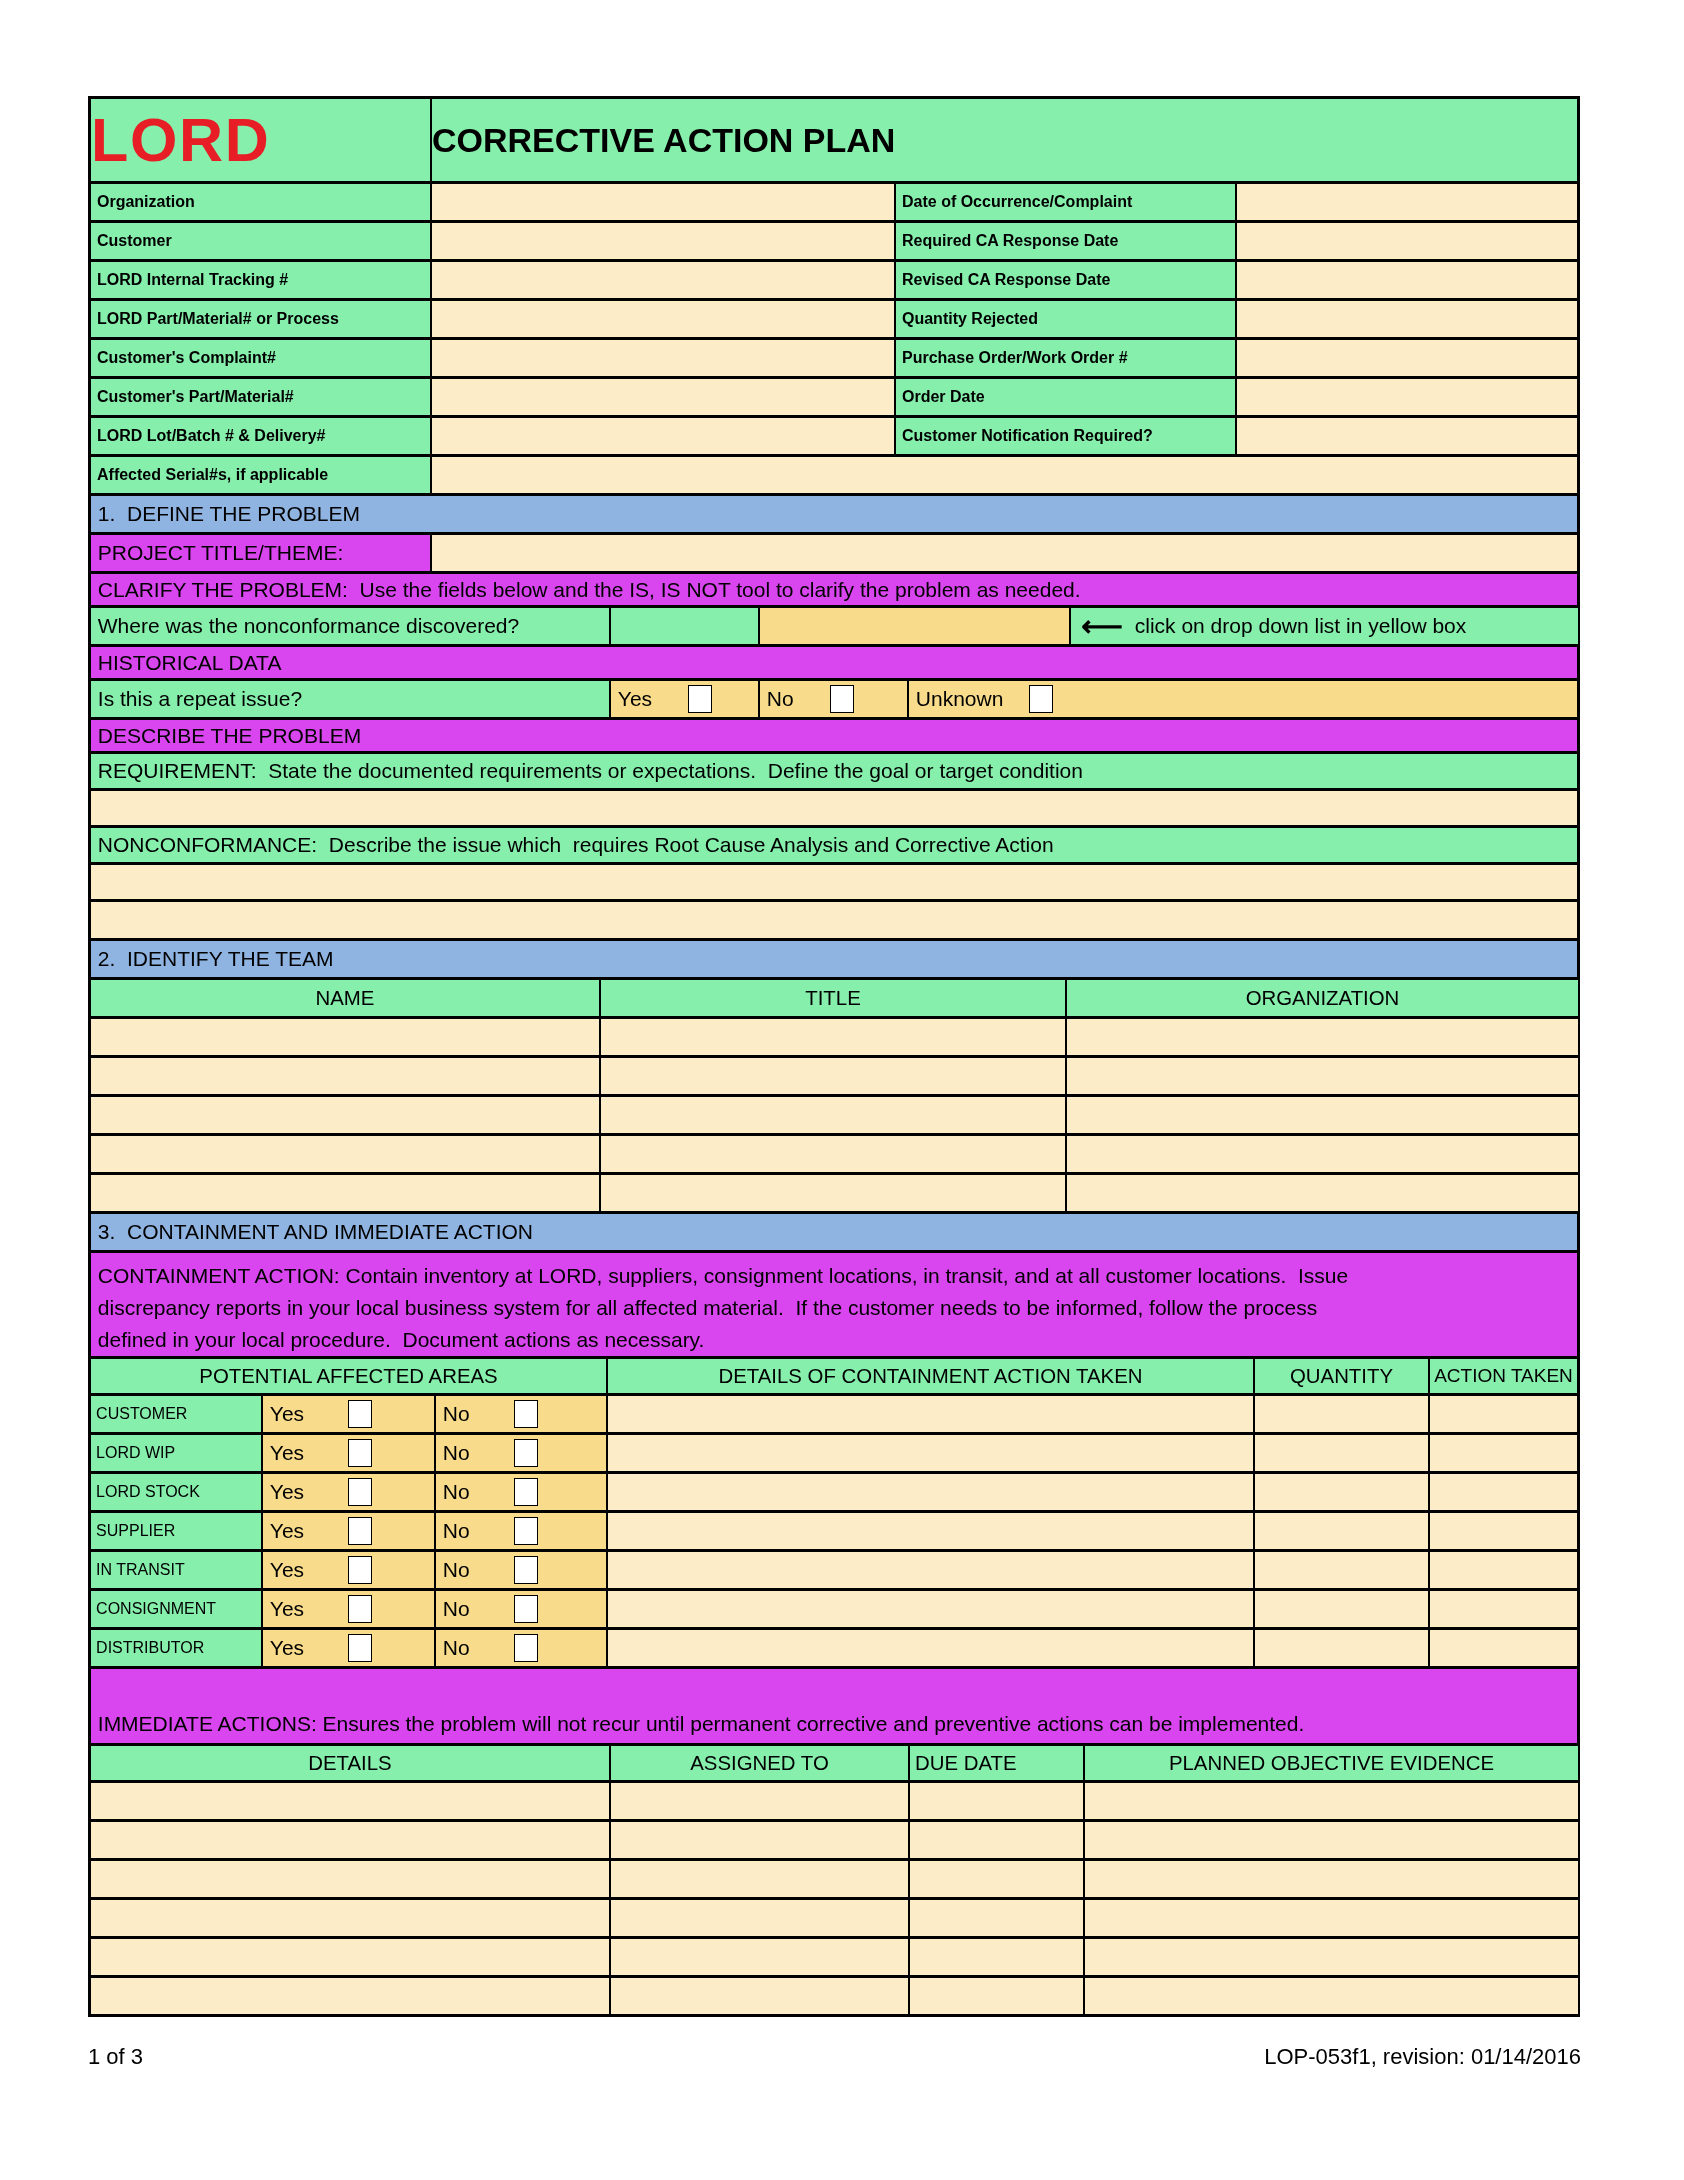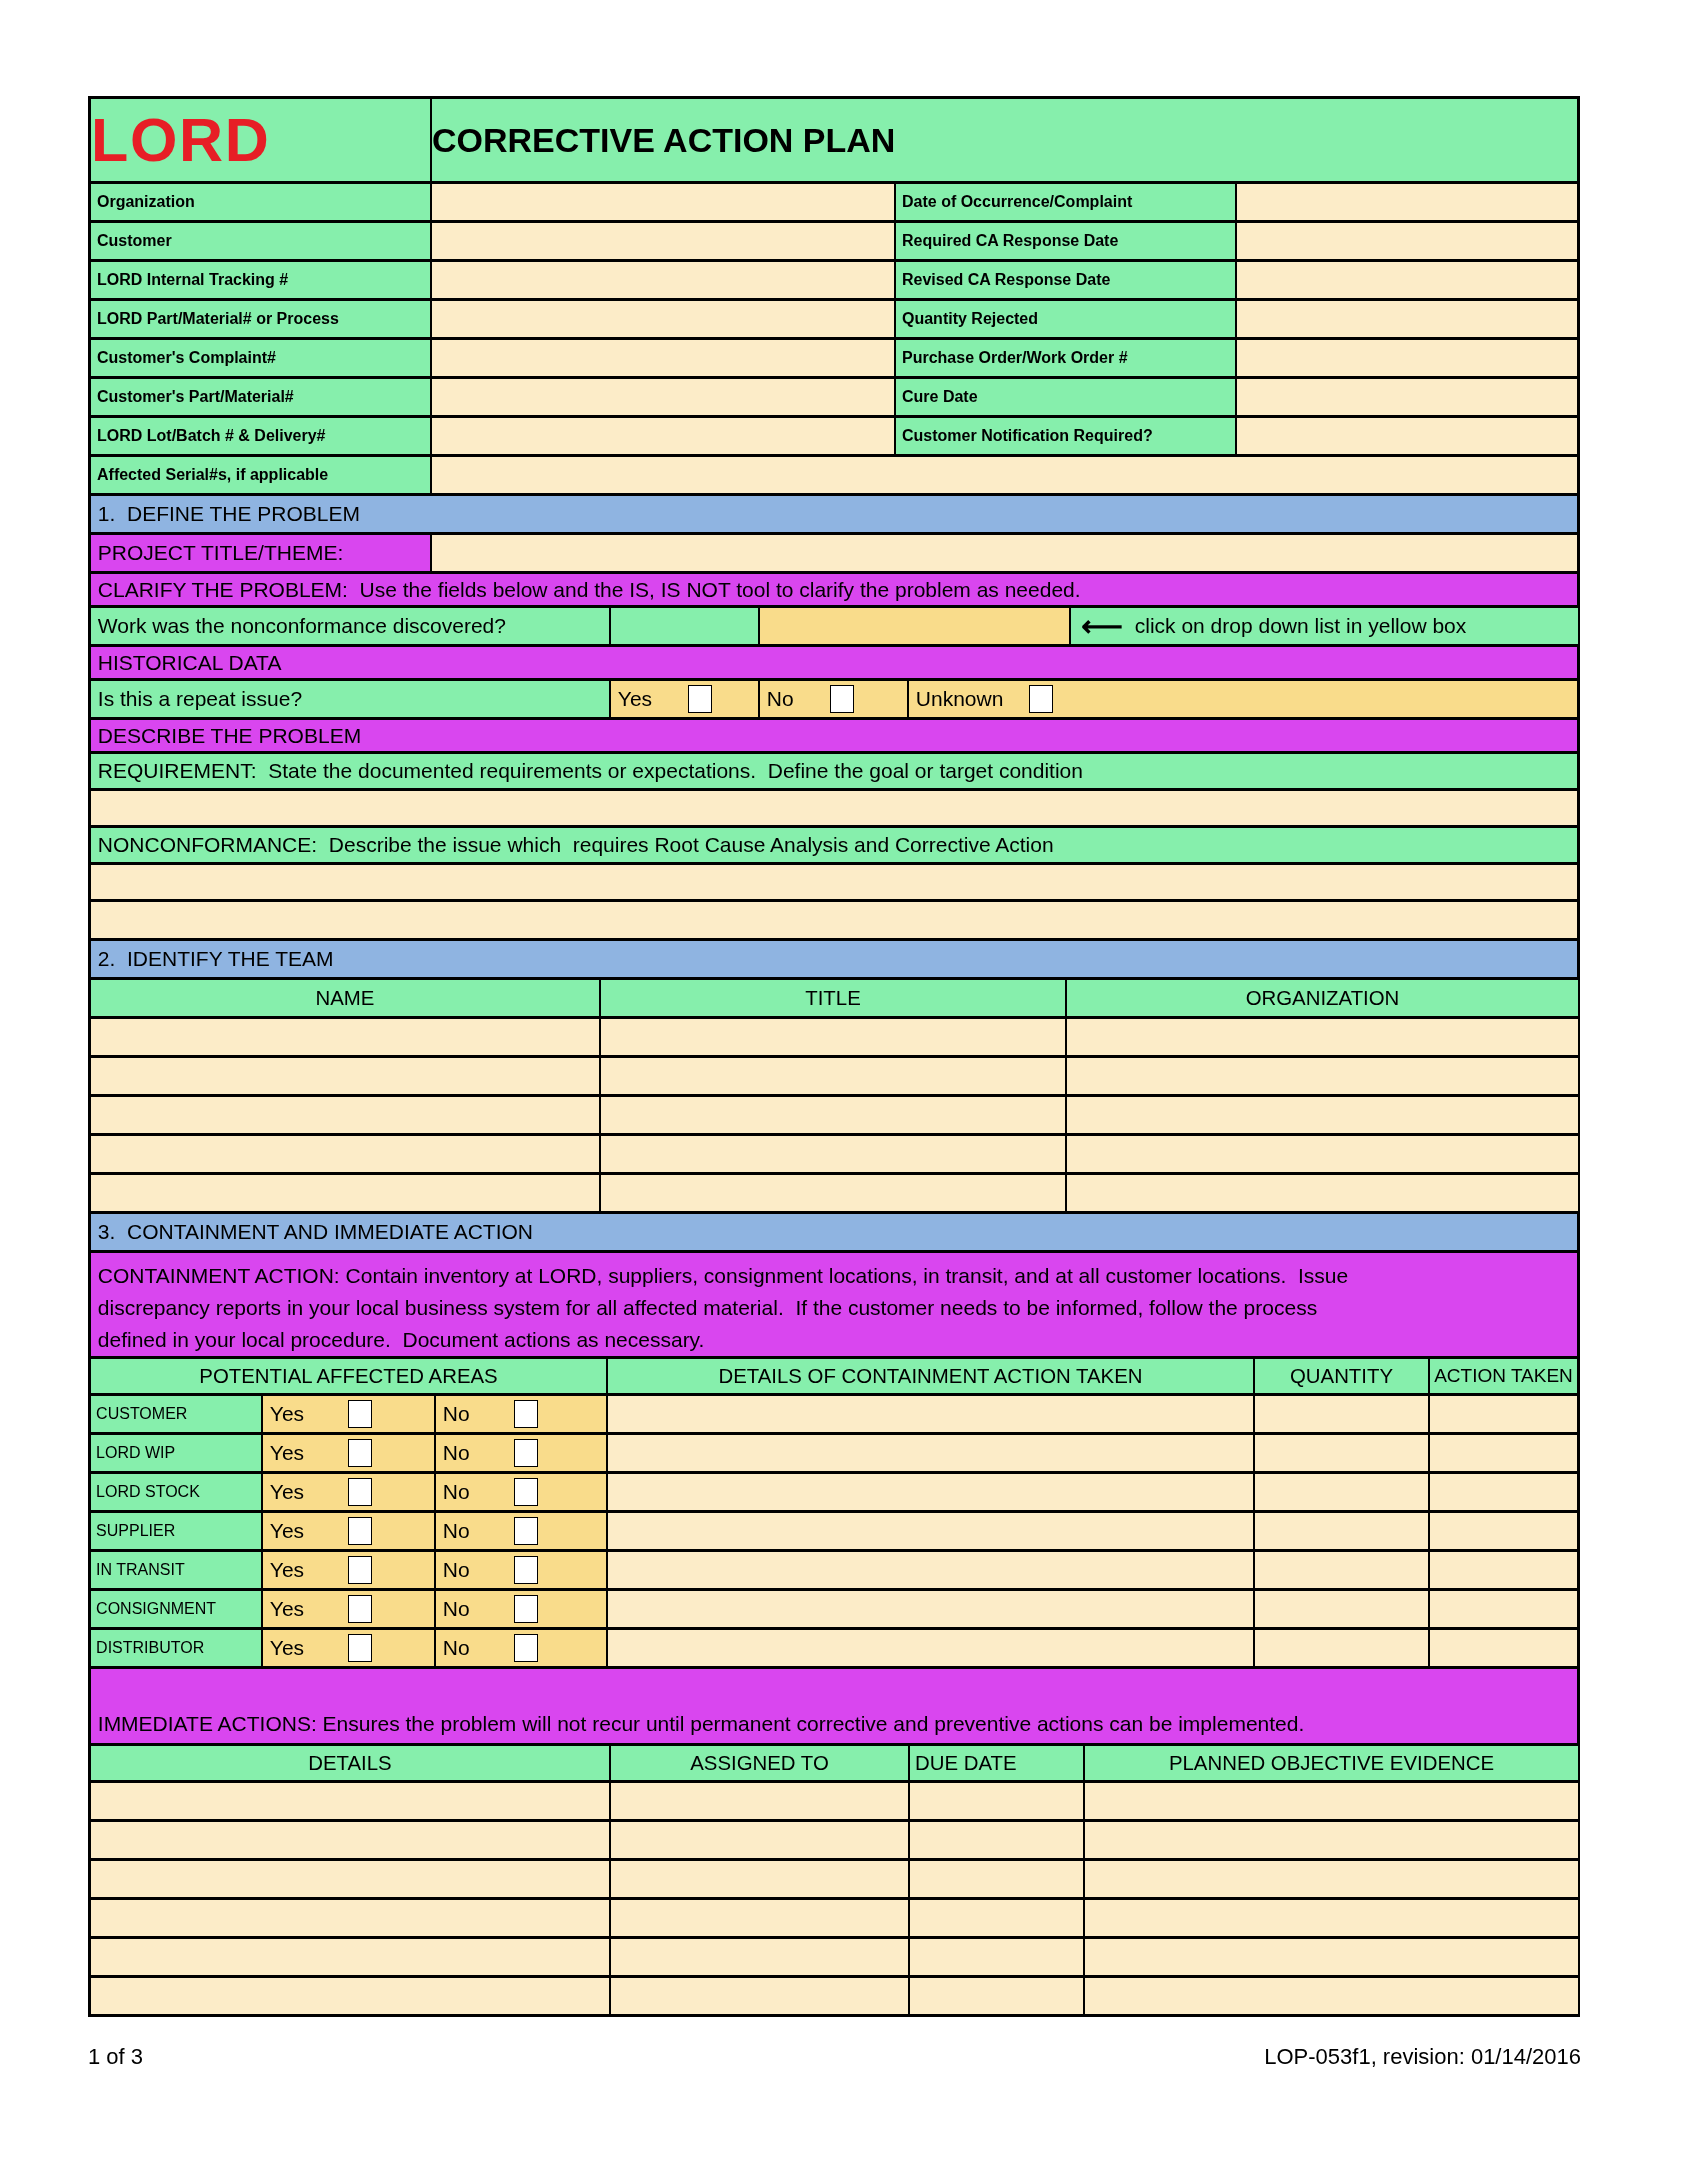--- a/index.html
+++ b/index.html
@@ -87,21 +87,21 @@
     </div>
     <div class="row h46">
       <div class="cell w398 white lbl">Customer's Complaint#</div>
       <div class="cell w545 cream"></div>
       <div class="cell w400 white lbl">Purchase Order/Work Order #</div>
       <div class="cell w402 cream"></div>
     </div>
     <div class="row h46">
       <div class="cell w398 white lbl">Customer's Part/Material#</div>
       <div class="cell w545 cream"></div>
-      <div class="cell w400 white lbl">Cure Date</div>
+      <div class="cell w400 white lbl">Order Date</div>
       <div class="cell w402 cream"></div>
     </div>
     <div class="row h46">
       <div class="cell w398 white lbl">LORD Lot/Batch # &amp; Delivery#</div>
       <div class="cell w545 cream"></div>
       <div class="cell w400 white lbl">Customer Notification Required?</div>
       <div class="cell w402 cream"></div>
     </div>
 
     <div class="row h46">
@@ -113,21 +113,21 @@
       <div class="cell full secblue sechead">1.  DEFINE THE PROBLEM</div>
     </div>
     <div class="row h46">
       <div class="cell w398 band sechead">PROJECT TITLE/THEME:</div>
       <div class="cell w1347 cream"></div>
     </div>
     <div class="row h40">
       <div class="cell full band body25">CLARIFY THE PROBLEM:  Use the fields below and the IS, IS NOT tool to clarify the problem as needed.</div>
     </div>
     <div class="row h46">
-      <div class="cell w608 white body25">Work was the nonconformance discovered?</div>
+      <div class="cell w608 white body25">Where was the nonconformance discovered?</div>
       <div class="cell w175 white"></div>
       <div class="cell w365 yellow"></div>
       <div class="cell w597 white arrowcell">
         <span class="arrow">⟵</span>
         <span>click on drop down list in yellow box</span>
       </div>
     </div>
     <div class="row h40">
       <div class="cell full band body25">HISTORICAL DATA</div>
     </div>

